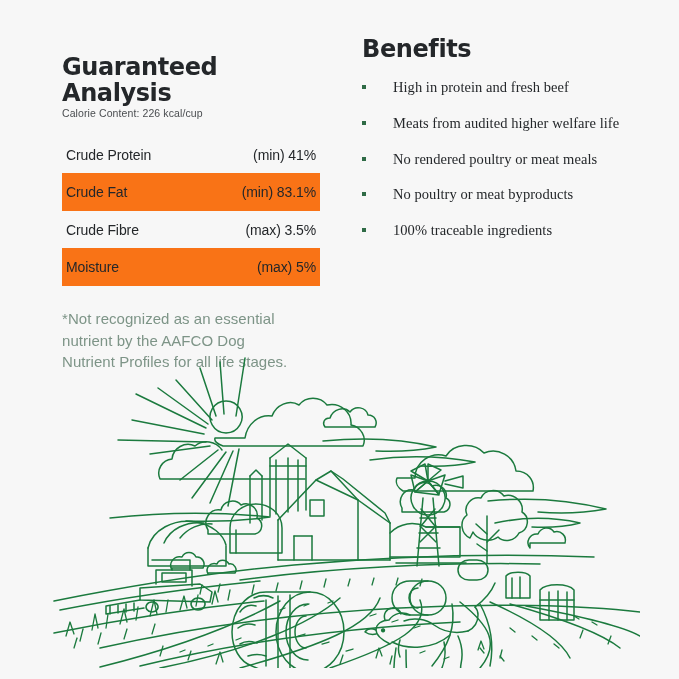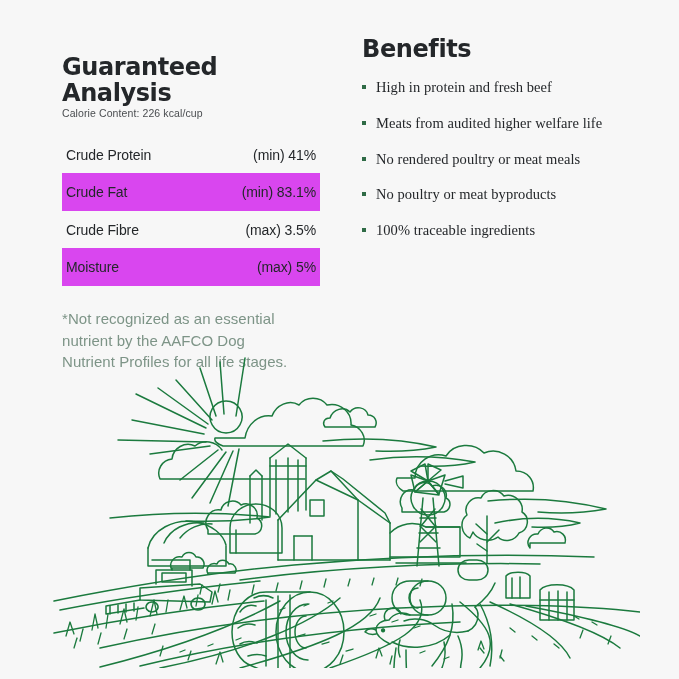--- a/index.html
+++ b/index.html
@@ -57,21 +57,21 @@
   }
   .analysis-row {
     display: flex;
     align-items: center;
     justify-content: space-between;
     height: 37.5px;
     padding: 0 4px 0 4px;
     box-sizing: border-box;
   }
   .analysis-row.alt {
-    background: #d946ef;
+    background: #f97316;
   }
   .nutrient-name {
     font-size: 14px;
     color: #24272a;
     letter-spacing: -0.1px;
   }
   .nutrient-value {
     font-size: 14px;
     color: #24272a;
     letter-spacing: -0.1px;
@@ -97,20 +97,21 @@
   .benefits-list {
     margin: 0;
     padding: 0;
     list-style: none;
     margin-top: 16px;
   }
   .benefit-item {
     display: flex;
     align-items: flex-start;
     margin-bottom: 16px;
+    gap: 17px;
   }
   .benefit-bullet {
     width: 4px;
     height: 4px;
     background: #2f6b46;
     margin-top: 7px;
     margin-right: 10px;
     flex: 0 0 auto;
   }
   .benefit-text {

